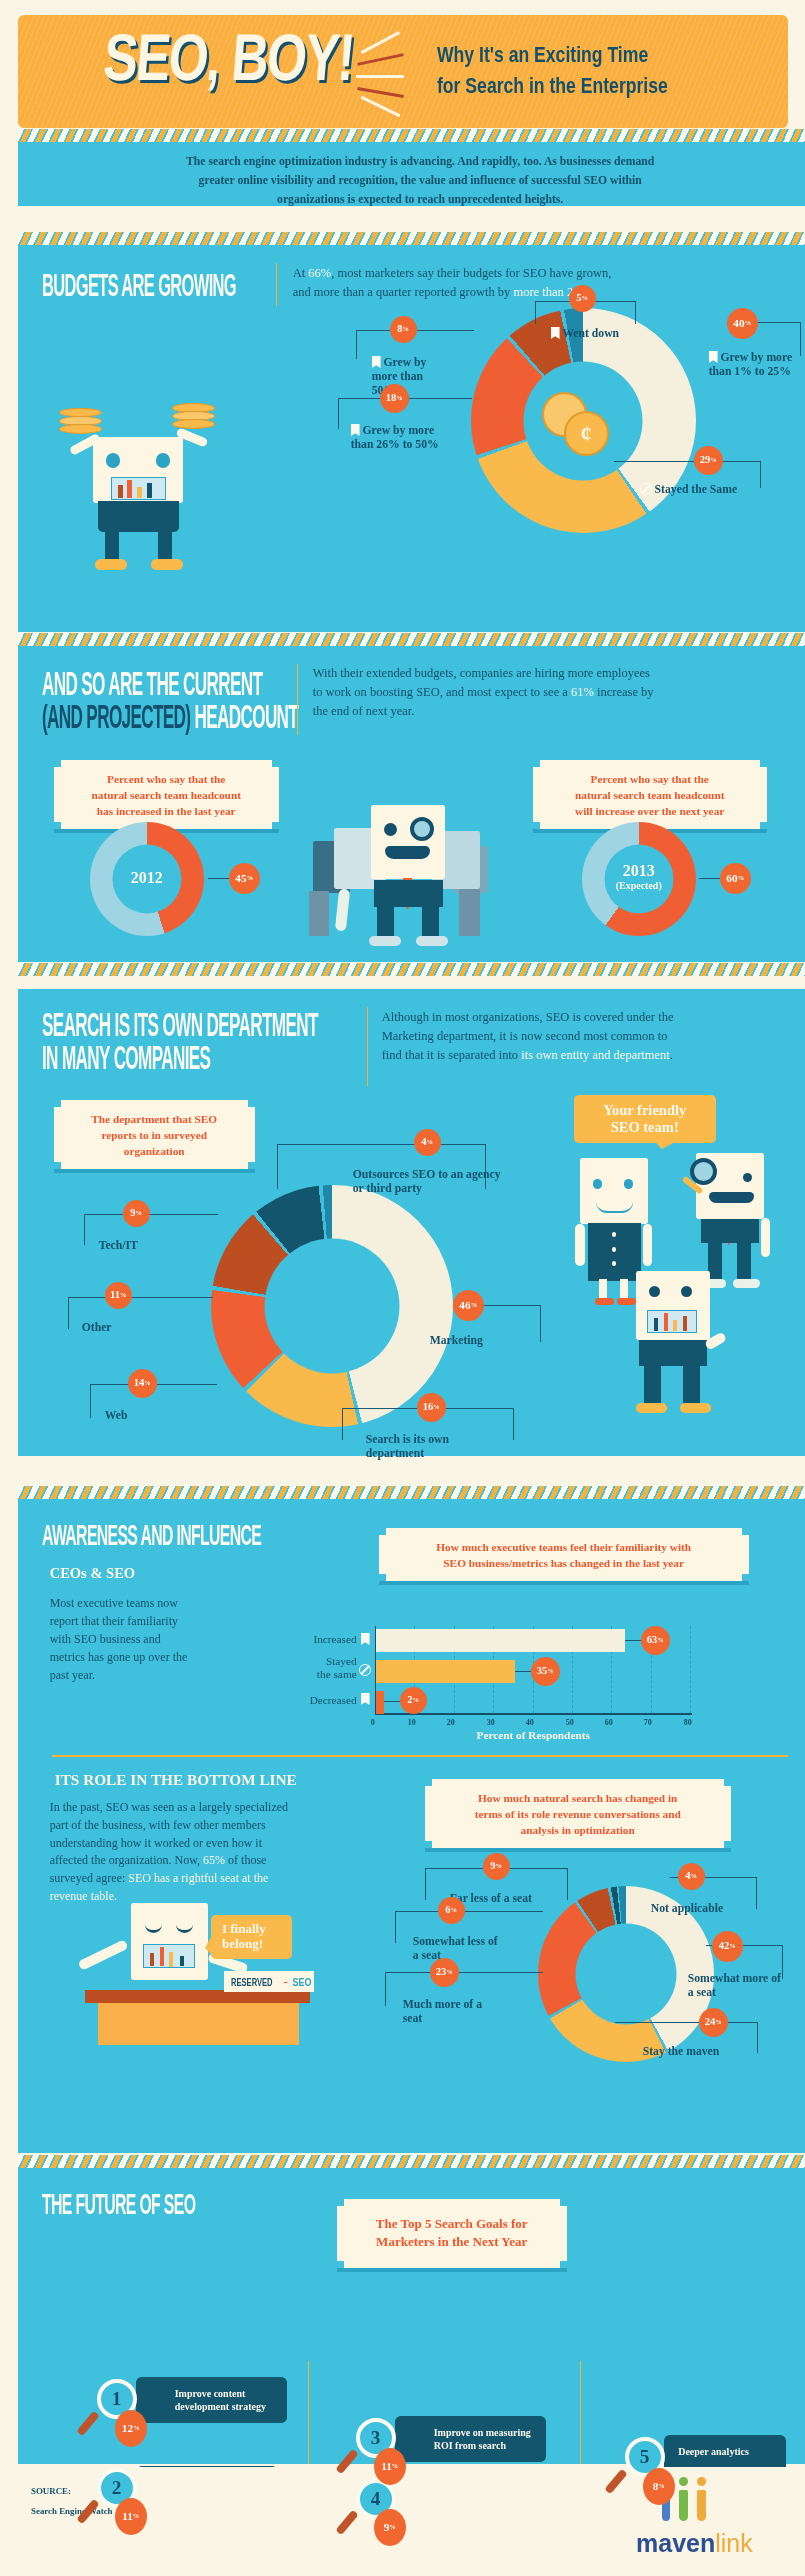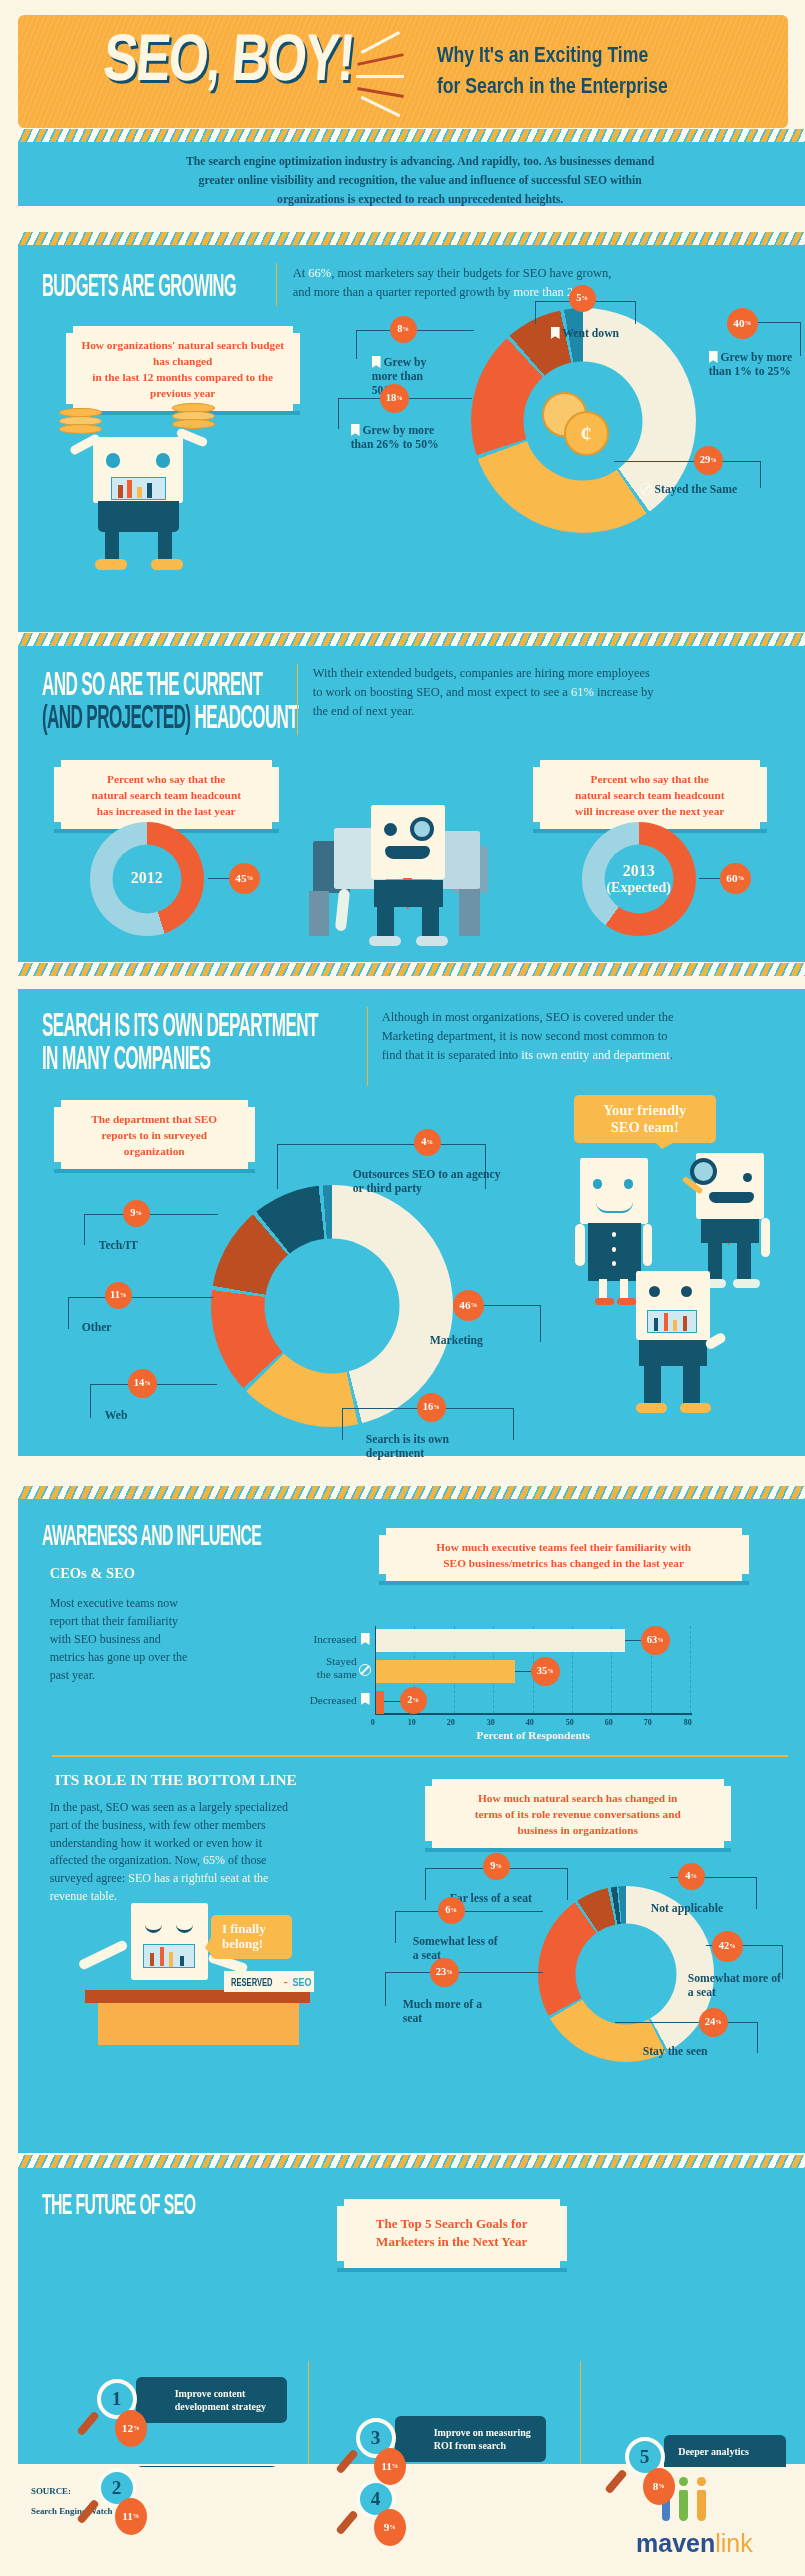--- a/index.html
+++ b/index.html
@@ -180,26 +180,20 @@
 
   <div class="band" style="position:absolute;left:0;top:245px;width:805px;height:387px;">
 
     <div class="sec-head" style="position:absolute;left:24px;top:22.5px;font-size:25px;">BUDGETS ARE GROWING</div>
     <div class="vrule" style="position:absolute;left:258px;top:17.7px;height:43px;"></div>
     <div class="lede" style="position:absolute;left:275px;top:19.3px;width:483px;">
       <div><span>At </span><span class="hl">66%</span><span>, most marketers say their budgets for SEO have grown,</span></div>
       <div><span>and more than a quarter reported growth by </span><span class="hl">more than 25%</span></div>
     </div>
 
-    <div class="callout" style="position:absolute;left:48px;top:81px;width:234px;">
-      <span class="nb1"></span>
-        <span class="nb2"></span>
-      <div>How organizations' natural search budget has changed</div>
-      <div>in the last 12 months compared to the previous year</div>
-    </div>
 
     <div class="char" style="left:32px;top:145px;width:185px;height:185px;">
 
       <div style="position:absolute;left:9.7px;top:17.7px;width:43px;height:9.7px;border-radius:50%;background:#f9b94b;border:1.6px solid #e09a2e;"></div>
       <div style="position:absolute;left:9.7px;top:26px;width:43px;height:9.7px;border-radius:50%;background:#f9c86b;border:1.6px solid #e09a2e;"></div>
       <div style="position:absolute;left:9.7px;top:34px;width:43px;height:9.7px;border-radius:50%;background:#f9b94b;border:1.6px solid #e09a2e;"></div>
       <div style="position:absolute;left:122px;top:13px;width:43px;height:9.7px;border-radius:50%;background:#f9b94b;border:1.6px solid #e09a2e;"></div>
       <div style="position:absolute;left:122px;top:21px;width:43px;height:9.7px;border-radius:50%;background:#f9c86b;border:1.6px solid #e09a2e;"></div>
       <div style="position:absolute;left:122px;top:29px;width:43px;height:9.7px;border-radius:50%;background:#f9b94b;border:1.6px solid #e09a2e;"></div>
 
@@ -295,21 +289,21 @@
       <div style="position:absolute;left:0;top:47px;width:114px;text-align:center;color:#fdf6e3;font-weight:bold;font-size:16px;">2012</div>
     </div>
     <div class="leader" style="left:190px;top:232px;width:21px;border-top:1.6px solid #1b5a76;"></div>
     <div class="pct" style="left:211px;top:217px;width:31px;height:31px;font-size:11.3px;">45<sup>%</sup></div>
 
     <div class="donut" style="left:564px;top:176px;width:114px;height:114px;
                 background:conic-gradient(from 0deg,#ef5f33 0deg 216deg,#9fd4e2 216deg 360deg);">
       <div class="hole" style="width:69px;height:69px;"></div>
       <div style="position:absolute;left:0;top:40px;width:114px;text-align:center;color:#fdf6e3;font-weight:bold;">
         <div style="font-size:16px;">2013</div>
-        <div style="font-size:14px;">(Expected)</div>
+        <div style="font-size:10px;">(Expected)</div>
       </div>
     </div>
     <div class="leader" style="left:681px;top:232px;width:21px;border-top:1.6px solid #1b5a76;"></div>
     <div class="pct" style="left:702px;top:217px;width:31px;height:31px;font-size:11.3px;">60<sup>%</sup></div>
 
     <div class="char" style="left:274px;top:153px;width:242px;height:149px;">
       <div style="position:absolute;left:21px;top:42px;width:37px;height:52px;background:#3a6e86;border-radius:2.4px;"></div>
       <div style="position:absolute;left:161px;top:47px;width:35px;height:47px;background:#7aa9bb;border-radius:2.4px;"></div>
       <div style="position:absolute;left:42px;top:29px;width:52px;height:61px;background:#cfe4e9;border-radius:2.4px;"></div>
       <div style="position:absolute;left:140px;top:32px;width:48px;height:58px;background:#bcd9e2;border-radius:2.4px;"></div>
@@ -523,21 +517,21 @@
       <div><span>affected the organization. Now, </span><span class="hl" style="color:#fdf6e3;">65%</span><span> of those</span></div>
       <div><span>surveyed agree: </span><span style="color:#fdf6e3;">SEO has a rightful seat at the</span></div>
       <div style="color:#fdf6e3;">revenue table.</div>
     </div>
 
     <div class="callout" style="position:absolute;left:407px;top:280px;width:306px;">
       <span class="nb1"></span>
         <span class="nb2"></span>
       <div>How much natural search has changed in</div>
       <div>terms of its role revenue conversations and</div>
-      <div>business in organizations</div>
+      <div>analysis in optimization</div>
     </div>
 
     <div class="donut" style="left:520px;top:387px;width:176px;height:176px;
                 background:conic-gradient(from 0deg,
                    #f5f0dd 0deg 151.2deg,
                    #3fc0dd 151.2deg 153.2deg,
                    #f9b94b 153.2deg 239.6deg,
                    #3fc0dd 239.6deg 241.6deg,
                    #ef5f33 241.6deg 324.4deg,
                    #3fc0dd 324.4deg 326.4deg,
@@ -564,21 +558,21 @@
     <div class="leader" style="left:688px;top:446px;width:77px;height:34px;border-top:1.6px solid #1b5a76;border-right:1.6px solid #1b5a76;"></div>
     <div class="pct" style="left:694px;top:432px;width:31px;height:31px;font-size:10.5px;">42<sup>%</sup></div>
     <div class="lbl" style="left:670px;top:473px;width:97px;">Somewhat more of a seat</div>
 
     <div class="leader" style="left:367px;top:473px;width:158px;height:34px;border-top:1.6px solid #1b5a76;border-left:1.6px solid #1b5a76;"></div>
     <div class="pct" style="left:412px;top:459px;width:29px;height:29px;font-size:10.5px;">23<sup>%</sup></div>
     <div class="lbl" style="left:385px;top:499px;width:81px;">Much more of a seat</div>
 
     <div class="leader" style="left:597px;top:523px;width:143px;height:31px;border-top:1.6px solid #1b5a76;border-right:1.6px solid #1b5a76;"></div>
     <div class="pct" style="left:681px;top:509px;width:29px;height:29px;font-size:10.5px;">24<sup>%</sup></div>
-    <div class="lbl" style="left:625px;top:546px;">Stay the seen</div>
+    <div class="lbl" style="left:625px;top:546px;">Stay the maven</div>
 
     <div class="char" style="left:32px;top:393px;width:274px;height:161px;">
       <div style="position:absolute;left:81px;top:11.3px;width:77px;height:77px;background:#fdf6e3;border-radius:2.4px;"></div>
       <div style="position:absolute;left:95px;top:31px;width:17.7px;height:9.7px;border-bottom:3.2px solid #14506b;border-radius:0 0 13px 13px;"></div>
       <div style="position:absolute;left:126px;top:31px;width:17.7px;height:9.7px;border-bottom:3.2px solid #14506b;border-radius:0 0 13px 13px;"></div>
       <div style="position:absolute;left:93px;top:52px;width:52px;height:24px;background:#cfe9f2;border:1.6px solid #2aa3c4;"></div>
       <div style="position:absolute;left:100px;top:61px;width:4.8px;height:13px;background:#bd4e22;"></div>
       <div style="position:absolute;left:110px;top:55px;width:4.8px;height:19.3px;background:#ef5f33;"></div>
       <div style="position:absolute;left:119px;top:60px;width:4.8px;height:14.5px;background:#f9b94b;"></div>
       <div style="position:absolute;left:130px;top:64px;width:4.8px;height:9.7px;background:#14556e;"></div>

